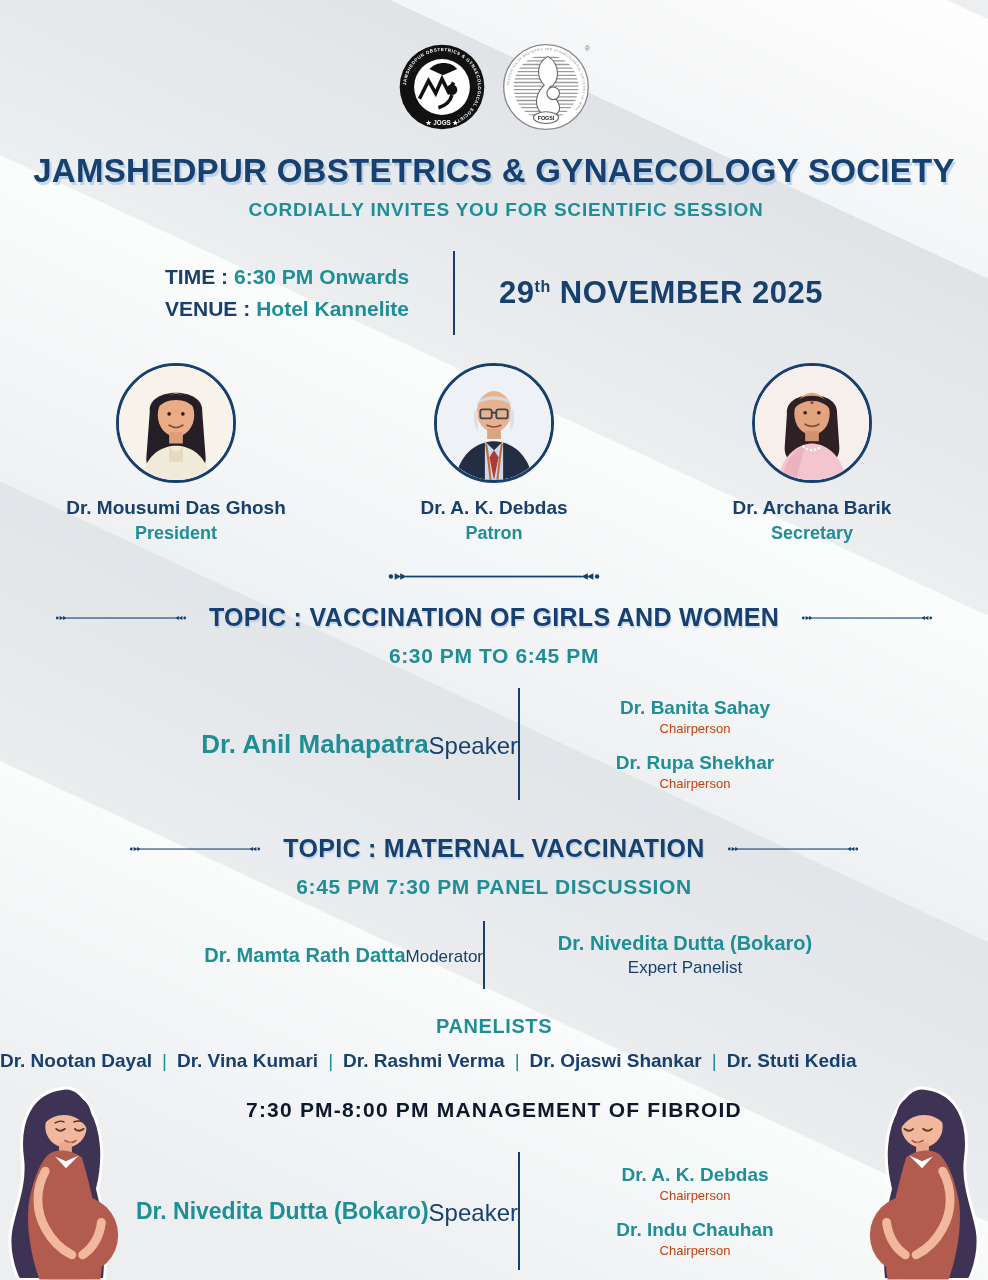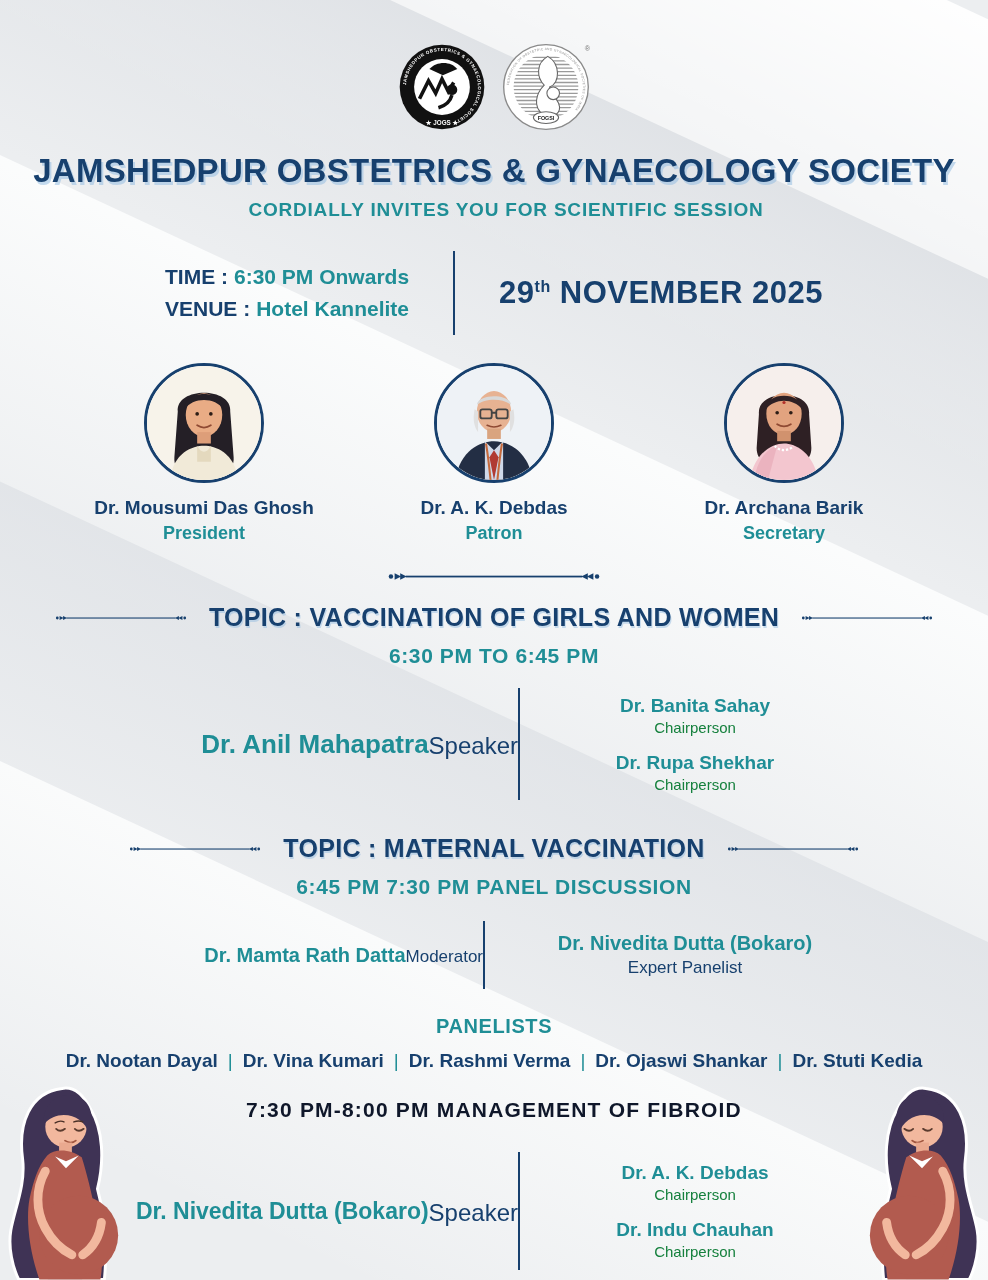--- a/index.html
+++ b/index.html
@@ -35,21 +35,21 @@
   .tv-block { display:flex; flex-direction:column; gap:8px; }
   .tv-line { font-size:21px; font-weight:bold; }
   .tv-label { color:#17406E; }
   .tv-value { color:#1F8E96; margin-left:6px; }
   .v-div { width:2px; background:#17406E; align-self:stretch; }
   .event-row .v-div { height:84px; align-self:center; }
   .date { font-size:31px; font-weight:bold; color:#17406E; letter-spacing:0.5px; }
   .date sup { font-size:16px; }
 
   
-  .officials { display:flex; justify-content:center; gap:44px; margin-top:28px; }
+  .officials { display:flex; justify-content:center; gap:72px; margin-top:28px; }
   .official { display:flex; flex-direction:column; align-items:center; width:246px; }
   .photo { width:120px; height:120px; border-radius:50%; border:3px solid #17406E; overflow:hidden; background:#fff; }
   .photo svg { width:100%; height:100%; display:block; }
   .o-name { margin-top:14px; font-size:19px; font-weight:bold; color:#17406E; }
   .o-role { margin-top:4px; font-size:18px; font-weight:bold; color:#1F8E96; }
 
   .orn-center { display:flex; justify-content:center; margin-top:26px; }
   .orn-center svg { width:218px; height:13px; }
 
   .topic-row { display:flex; justify-content:center; align-items:center; gap:22px; margin-top:20px; }
@@ -58,29 +58,29 @@
            text-shadow:1px 2px 0 rgba(150,190,225,0.5); }
   .session-time { text-align:center; margin-top:12px; font-size:21px; font-weight:bold; color:#1F8E96; letter-spacing:0.6px; }
 
   .people-row { display:flex; justify-content:center; margin-top:20px; }
   .col-left { width:390px; display:flex; flex-direction:row; justify-content:flex-end; align-items:center; }
   .col-right { width:330px; display:flex; flex-direction:column; justify-content:center; align-items:center; gap:16px; margin-left:10px; }
   .big-name { font-size:26px; font-weight:bold; color:#1F8E96; }
   .big-role { font-size:24px; color:#17406E; margin-top:4px; }
   .chair { text-align:center; }
   .chair-name { font-size:19px; font-weight:bold; color:#1F8E96; }
-  .chair-role { font-size:15px; color:#15803d; margin-top:2px; }
+  .chair-role { font-size:13px; color:#c2410c; margin-top:2px; }
   .row1 .v-div { height:112px; }
   .row2 .v-div { height:68px; }
   .row3 .v-div { height:118px; }
   .mid-name { font-size:20px; font-weight:bold; color:#1F8E96; }
   .mid-role { font-size:17px; color:#17406E; margin-top:3px; text-align:center; }
 
   .panelists-title { text-align:center; margin-top:26px; font-size:20px; font-weight:bold; color:#1F8E96; letter-spacing:0.6px; }
-  .panelists-line { text-align:center; margin-top:12px; font-size:19px; font-weight:bold; color:#17406E; }
+  .panelists-line { margin-top:12px; font-size:19px; font-weight:bold; color:#17406E; }
   .panel-sep { color:#1F8E96; font-weight:normal; margin:0 10px; }
 
   .fibroid { text-align:center; margin-top:26px; font-size:21px; font-weight:bold; color:#0f172a; letter-spacing:1.2px; }
 
   .corner { position:absolute; bottom:0; z-index:1; width:128px; height:198px; }
   .corner-left { left:0; }
   .corner-right { right:0; transform:scaleX(-1); }
 </style>
 </head>
 <body>

